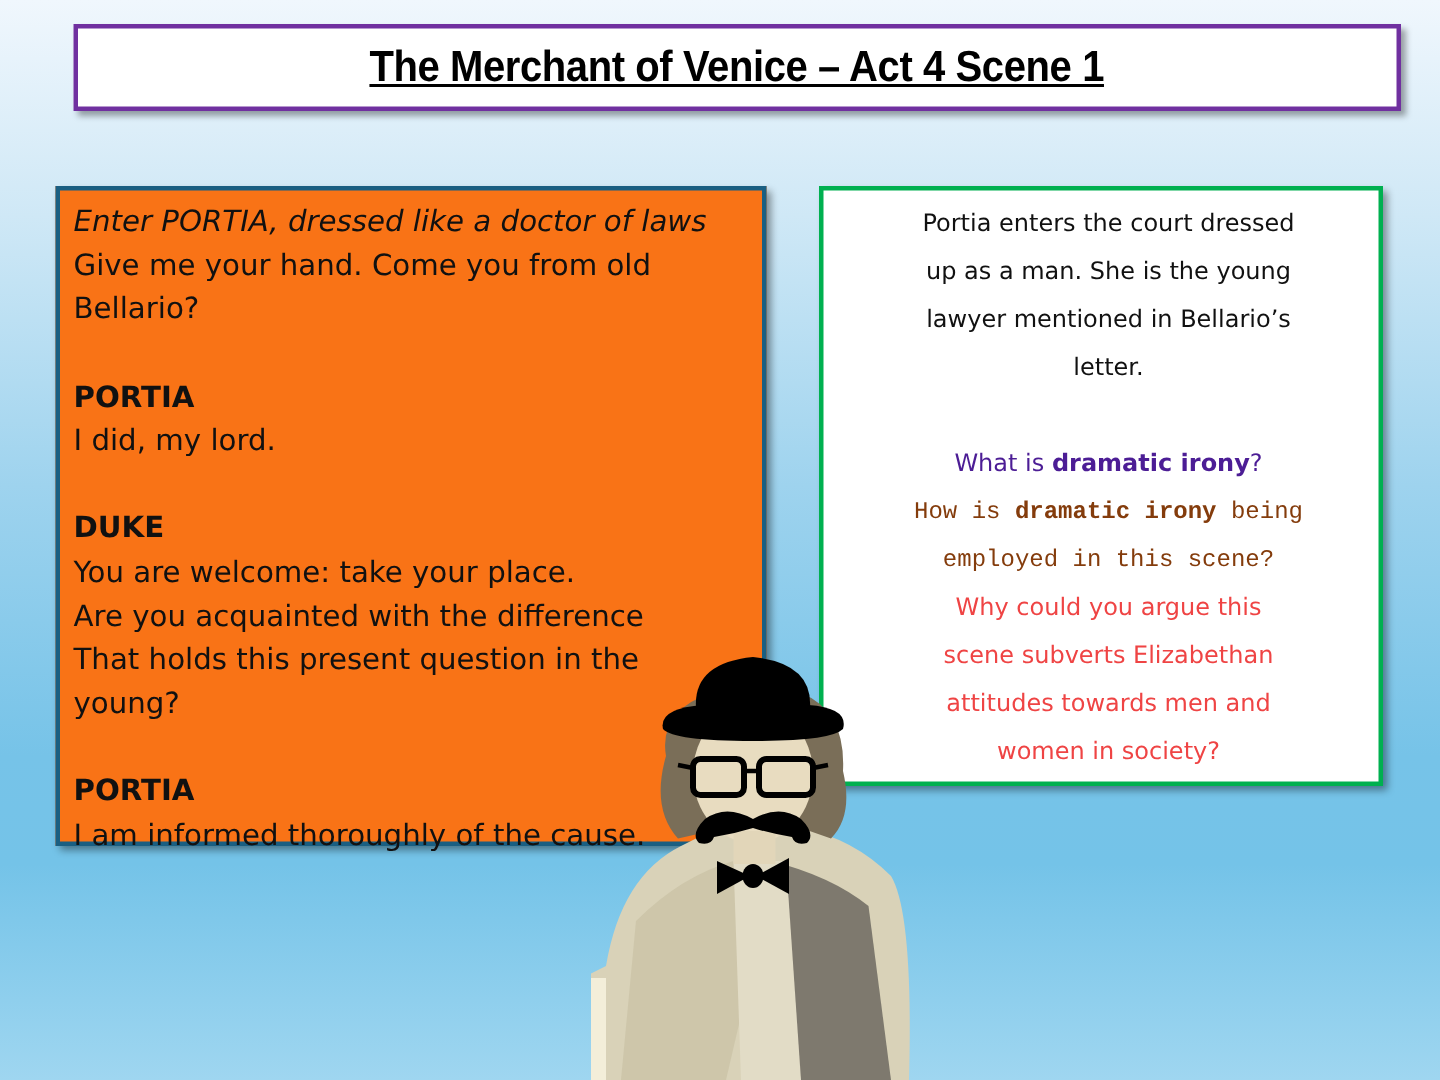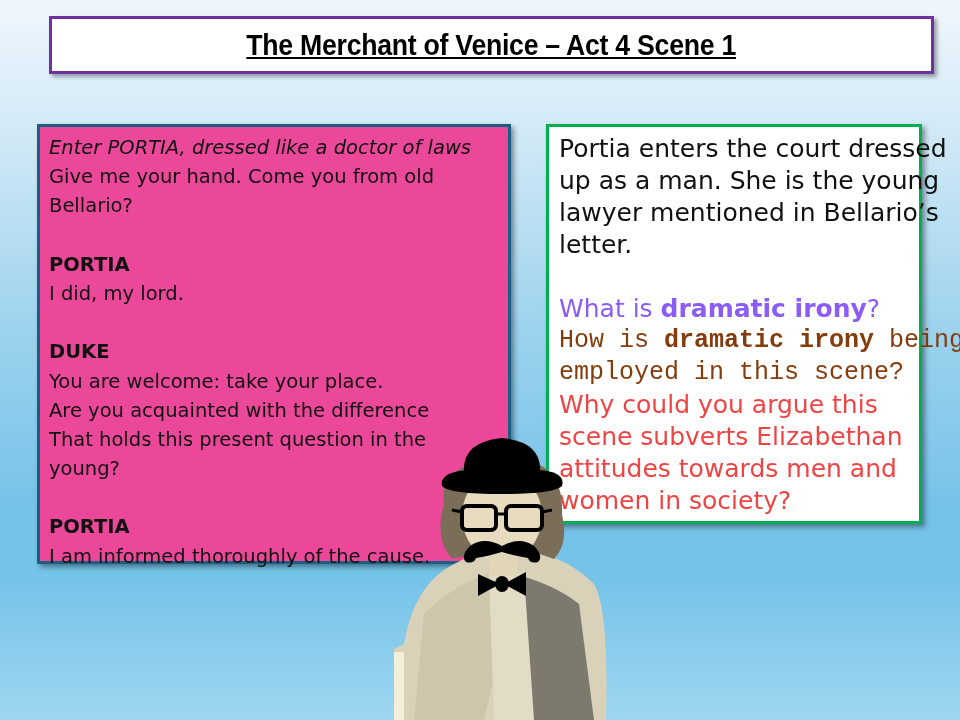--- a/index.html
+++ b/index.html
@@ -14,38 +14,38 @@
       box-shadow: 3px 3px 4px rgba(0,0,0,0.35);
       display: flex; align-items: center; justify-content: center; margin-left: 12px;
     }
     .title-text {
       font-family: "Liberation Sans", sans-serif; font-weight: bold; font-size: 29px;
       text-decoration: underline; color: #000; letter-spacing: -0.3px;
       transform: scaleX(0.92);
     }
     .script-box {
       position: absolute; left: 37px; top: 124px; width: 474px; height: 440px;
-      background: #ec4899; border: 3px solid #1a5f82;
+      background: #f97316; border: 3px solid #1a5f82;
       box-shadow: 3px 3px 5px rgba(0,0,0,0.4);
       padding: 6px 0 0 9px; box-sizing: border-box;
       font-size: 19.5px; line-height: 29.2px; color: #111;
     }
     .script-box .line { white-space: nowrap; height: 29.2px; }
     .script-box .italic { font-style: italic; }
     .script-box .speaker { font-weight: bold; }
     .script-box .blank { height: 29.2px; }
     .notes-box {
       position: absolute; left: 546px; top: 124px; width: 376px; height: 400px;
       background: #fff; border: 3px solid #00b050;
       box-shadow: 3px 3px 5px rgba(0,0,0,0.4);
       padding: 6px 0 0 10px; box-sizing: border-box;
-      font-size: 25px; line-height: 32px; color: #111;
+      font-size: 16px; line-height: 32px; color: #111; text-align: center;
     }
     .notes-box .line { white-space: nowrap; height: 32px; }
-    .q-red { color: #8b5cf6; }
+    .q-red { color: #4c1d95; }
     .q-brown { color: #843c0c; font-family: Liberation Mono, monospace; }
     .q-green { color: #ef4444; }
     .portrait {
       position: absolute; left: 394px; top: 434px; width: 220px; height: 286px;
     }
   </style>
 </head>
 <body>
 
 <div class="title-box">

